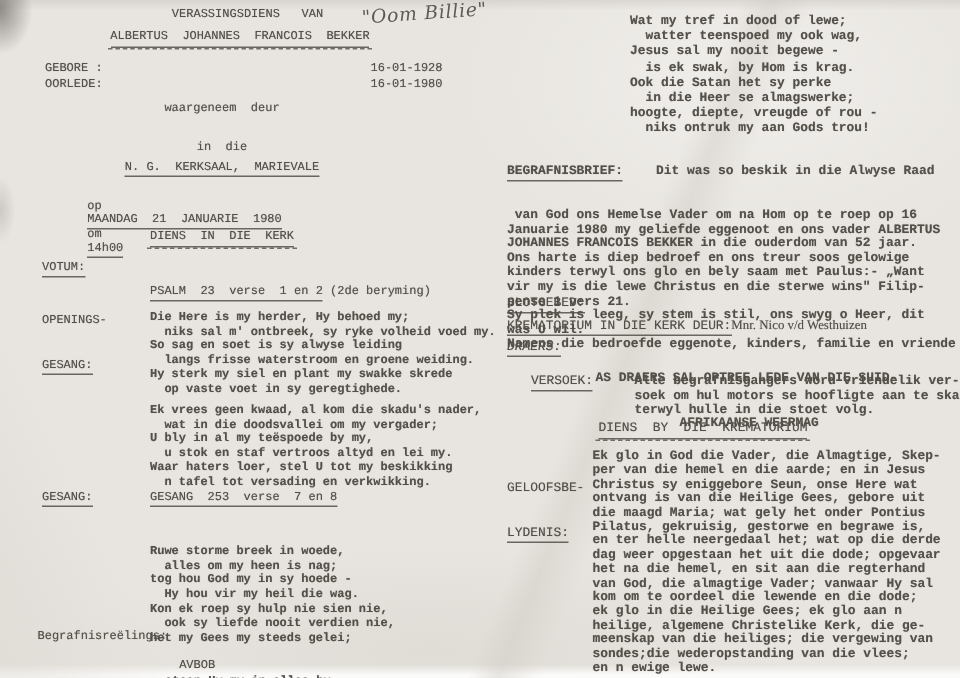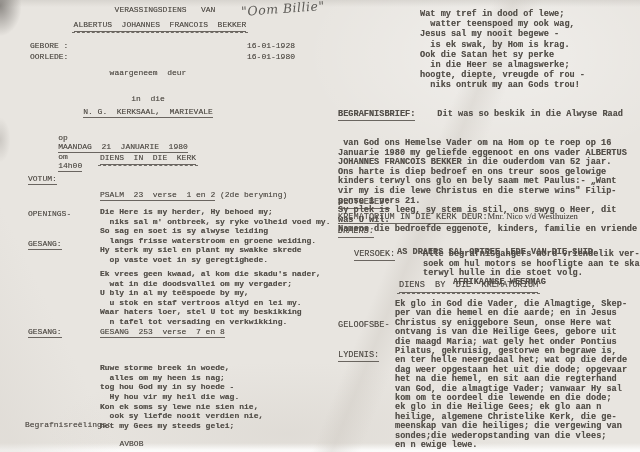--- a/index.html
+++ b/index.html
@@ -86,21 +86,21 @@
   <div class="abs col-left" style="left:100px;top:190px;"><span class="u">PSALM  23  verse  1 en 2</span><span> (2de beryming)</span></div>
 
   <div class="abs col-left" style="left:100px;top:207px;"><div class="ln">Die Here is my herder, Hy behoed my;</div><div class="ln">  niks sal m' ontbreek, sy ryke volheid voed my.</div><div class="ln">So sag en soet is sy alwyse leiding</div><div class="ln">  langs frisse waterstroom en groene weiding.</div><div class="ln">Hy sterk my siel en plant my swakke skrede</div><div class="ln">  op vaste voet in sy geregtighede.</div></div>
 
   <div class="abs col-left" style="left:100px;top:269px;"><div class="ln">Ek vrees geen kwaad, al kom die skadu's nader,</div><div class="ln">  wat in die doodsvallei om my vergader;</div><div class="ln">U bly in al my teëspoede by my,</div><div class="ln">  u stok en staf vertroos altyd en lei my.</div><div class="ln">Waar haters loer, stel U tot my beskikking</div><div class="ln">  n tafel tot versading en verkwikking.</div></div>
 
   <div class="abs col-left" style="left:28px;top:327px;"><span class="u">GESANG:</span></div>
   <div class="abs col-left" style="left:100px;top:327px;"><span class="u">GESANG  253  verse  7 en 8</span></div>
 
   <div class="abs col-left" style="left:100px;top:344px;">
-    <div><div class="ln">Ruwe storme breek in woede,</div><div class="ln">  alles om my heen is nag;</div><div class="ln">tog hou God my in sy hoede -</div><div class="ln">  Hy hou vir my heil die wag.</div><div class="ln">Kon ek soms sy lewe nie sien nie,</div><div class="ln">  ook sy liefde nooit verdien nie,</div><div class="ln">het my Gees my steeds gelei;</div></div>
+    <div><div class="ln">Ruwe storme breek in woede,</div><div class="ln">  alles om my heen is nag;</div><div class="ln">tog hou God my in sy hoede -</div><div class="ln">  Hy hou vir my heil die wag.</div><div class="ln">Kon ek roep sy hulp nie sien nie,</div><div class="ln">  ook sy liefde nooit verdien nie,</div><div class="ln">het my Gees my steeds gelei;</div></div>
     <div class="ln hymn-last"><span class="du">staan Hy my in alles by.</span></div>
   </div>
 
   <div class="abs col-left footer-row" style="left:25px;top:420px;">
     <span>Begrafnisreëlings:</span>
     <div class="footer-col">
       <div>AVBOB</div>
       
     </div>
   </div>

